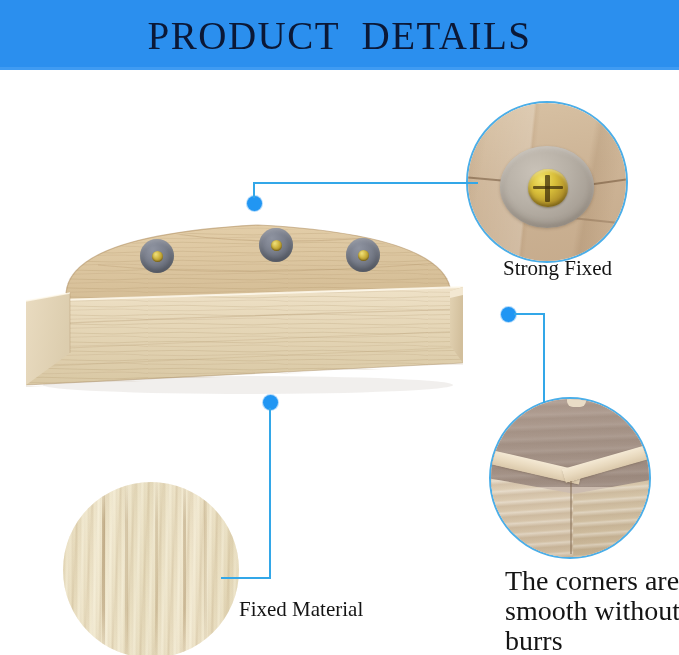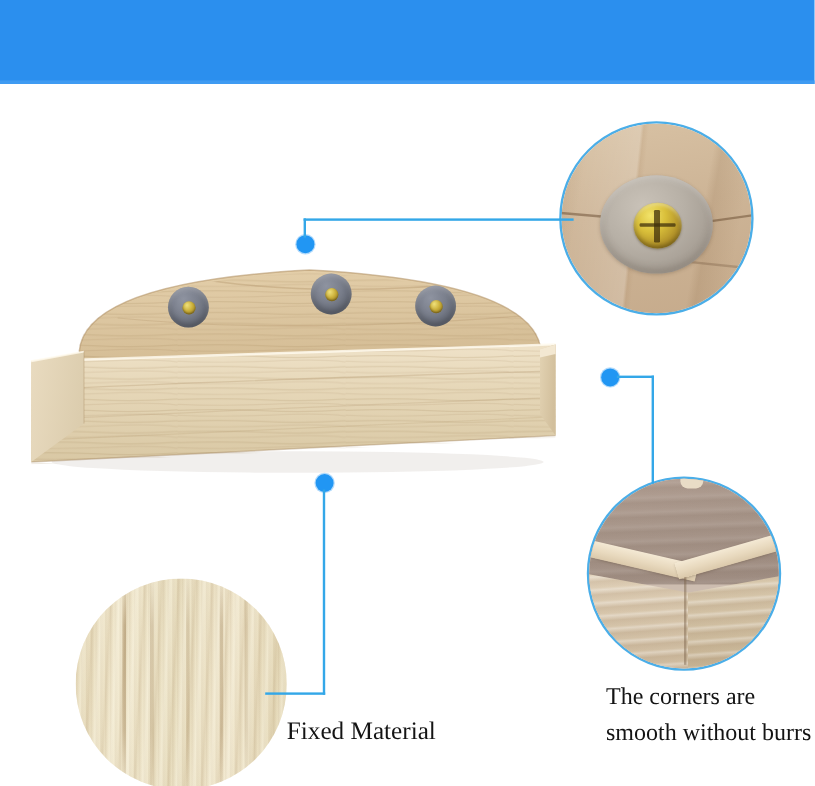--- a/index.html
+++ b/index.html
@@ -221,32 +221,33 @@
   .label {
     position: absolute;
     font-family: "Liberation Serif", "DejaVu Serif", serif;
     color: #141414;
     white-space: nowrap;
   }
   .label-strong { left: 503px; top: 256px; font-size: 21px; }
   .label-wood   { left: 239px; top: 597px; font-size: 21px; }
   .label-corner {
     left: 505px; top: 566px;
-    font-size: 20px;
+    font-size: 28px;
     line-height: 30px;
     width: 175px;
     white-space: normal;
   }
 </style>
 </head>
 <body>
 
 <div id="page">
 
   <div class="header-bar"></div>
+  <div class="header-title">PRODUCT  DETAILS</div>
 
   <div class="product">
     <svg class="prod-svg" width="500" height="190" viewBox="0 0 500 190">
       <defs>
         <linearGradient id="backPanel" x1="0" y1="0" x2="0.15" y2="1">
           <stop offset="0%" stop-color="#e4cfaa"></stop>
           <stop offset="40%" stop-color="#dcc6a0"></stop>
           <stop offset="100%" stop-color="#cfb68d"></stop>
         </linearGradient>
         <linearGradient id="frontFace" x1="0" y1="0" x2="0" y2="1">
@@ -341,20 +342,21 @@
       <div class="washer" style="left:20%; top:27%; width:60%; height:52%;"></div>
       <div class="screw-head" style="left:38%; top:42%; width:25%; height:24%;">
         <div class="screw-slot" style="left:12%; top:44%; width:76%; height:9%;"></div>
         <div class="screw-slot" style="left:44%; top:14%; width:11%; height:72%;"></div>
       </div>
     </div>
   </div>
   <div class="dot" style="left:247px; top:196px;"></div>
   <div class="conn conn-v" style="left:253px; top:182px; height:16px;"></div>
   <div class="conn conn-h" style="left:253px; top:182px; width:225px;"></div>
+  <div class="label label-strong">Strong Fixed</div>
 
   <div class="callout-noborder" style="left:63px; top:482px; width:176px; height:176px;">
     <div class="wood-scene">
       <div class="wood-grain"></div>
       <div class="wood-streak" style="left:22%; top:-5%; height:110%;"></div>
       <div class="wood-streak" style="left:35%; top:-5%; height:110%; opacity:0.7;"></div>
       <div class="wood-streak" style="left:52%; top:-5%; height:110%; opacity:0.5;"></div>
       <div class="wood-streak" style="left:68%; top:-5%; height:110%; opacity:0.75;"></div>
       <div class="wood-streak" style="left:80%; top:-5%; height:110%; opacity:0.45;"></div>
     </div>

